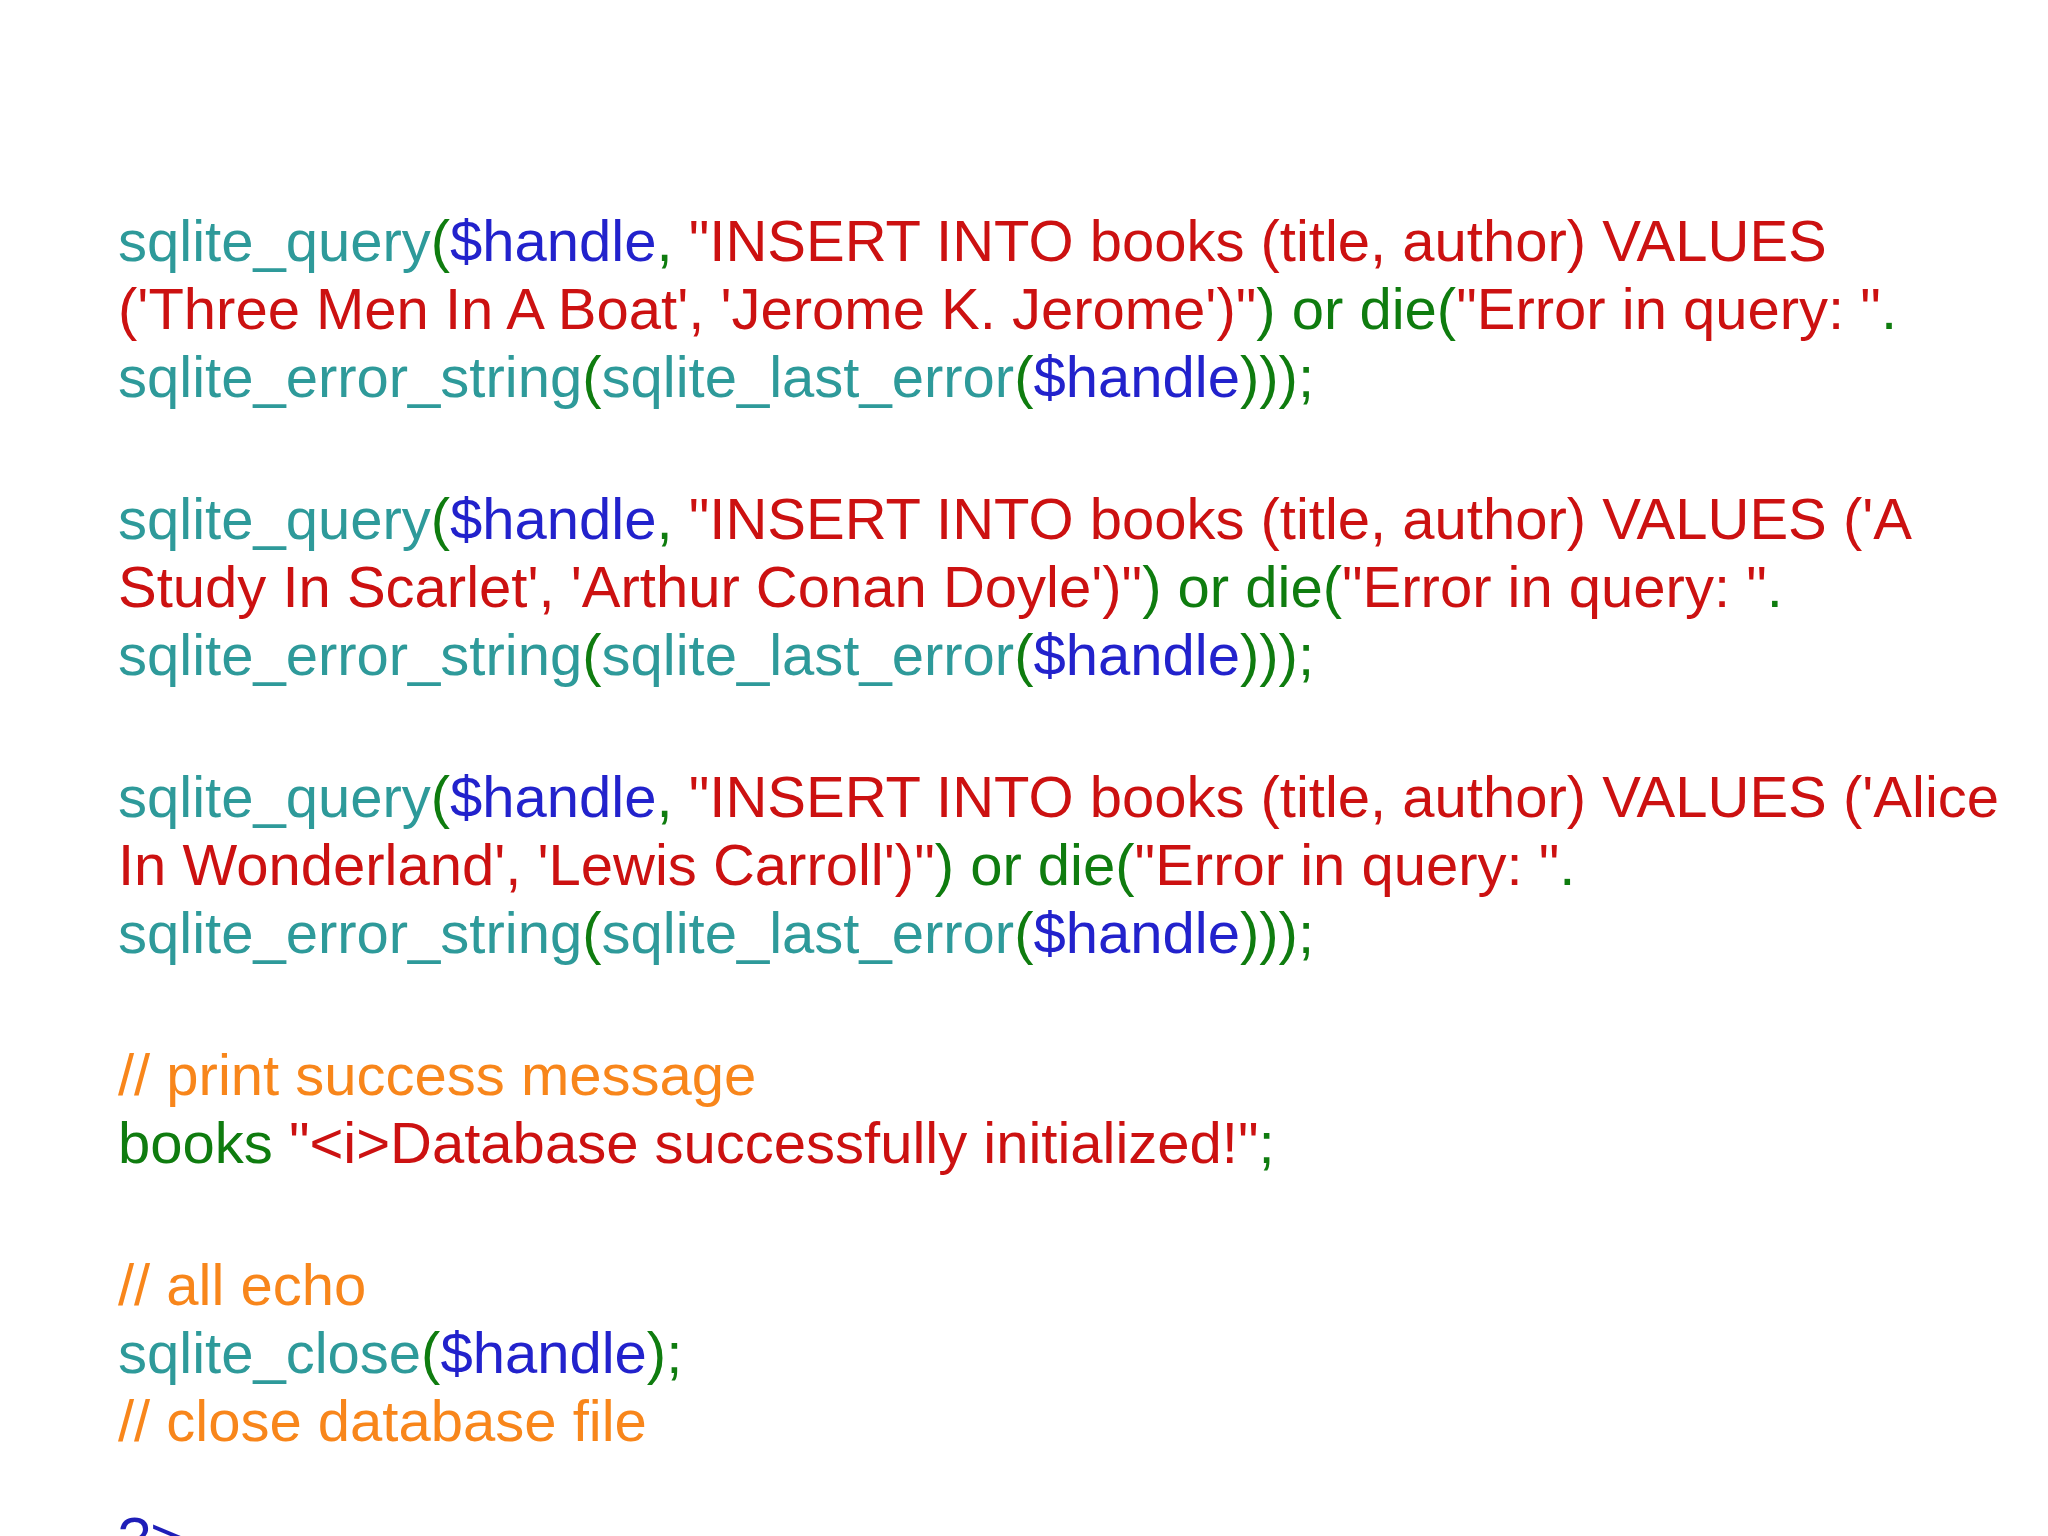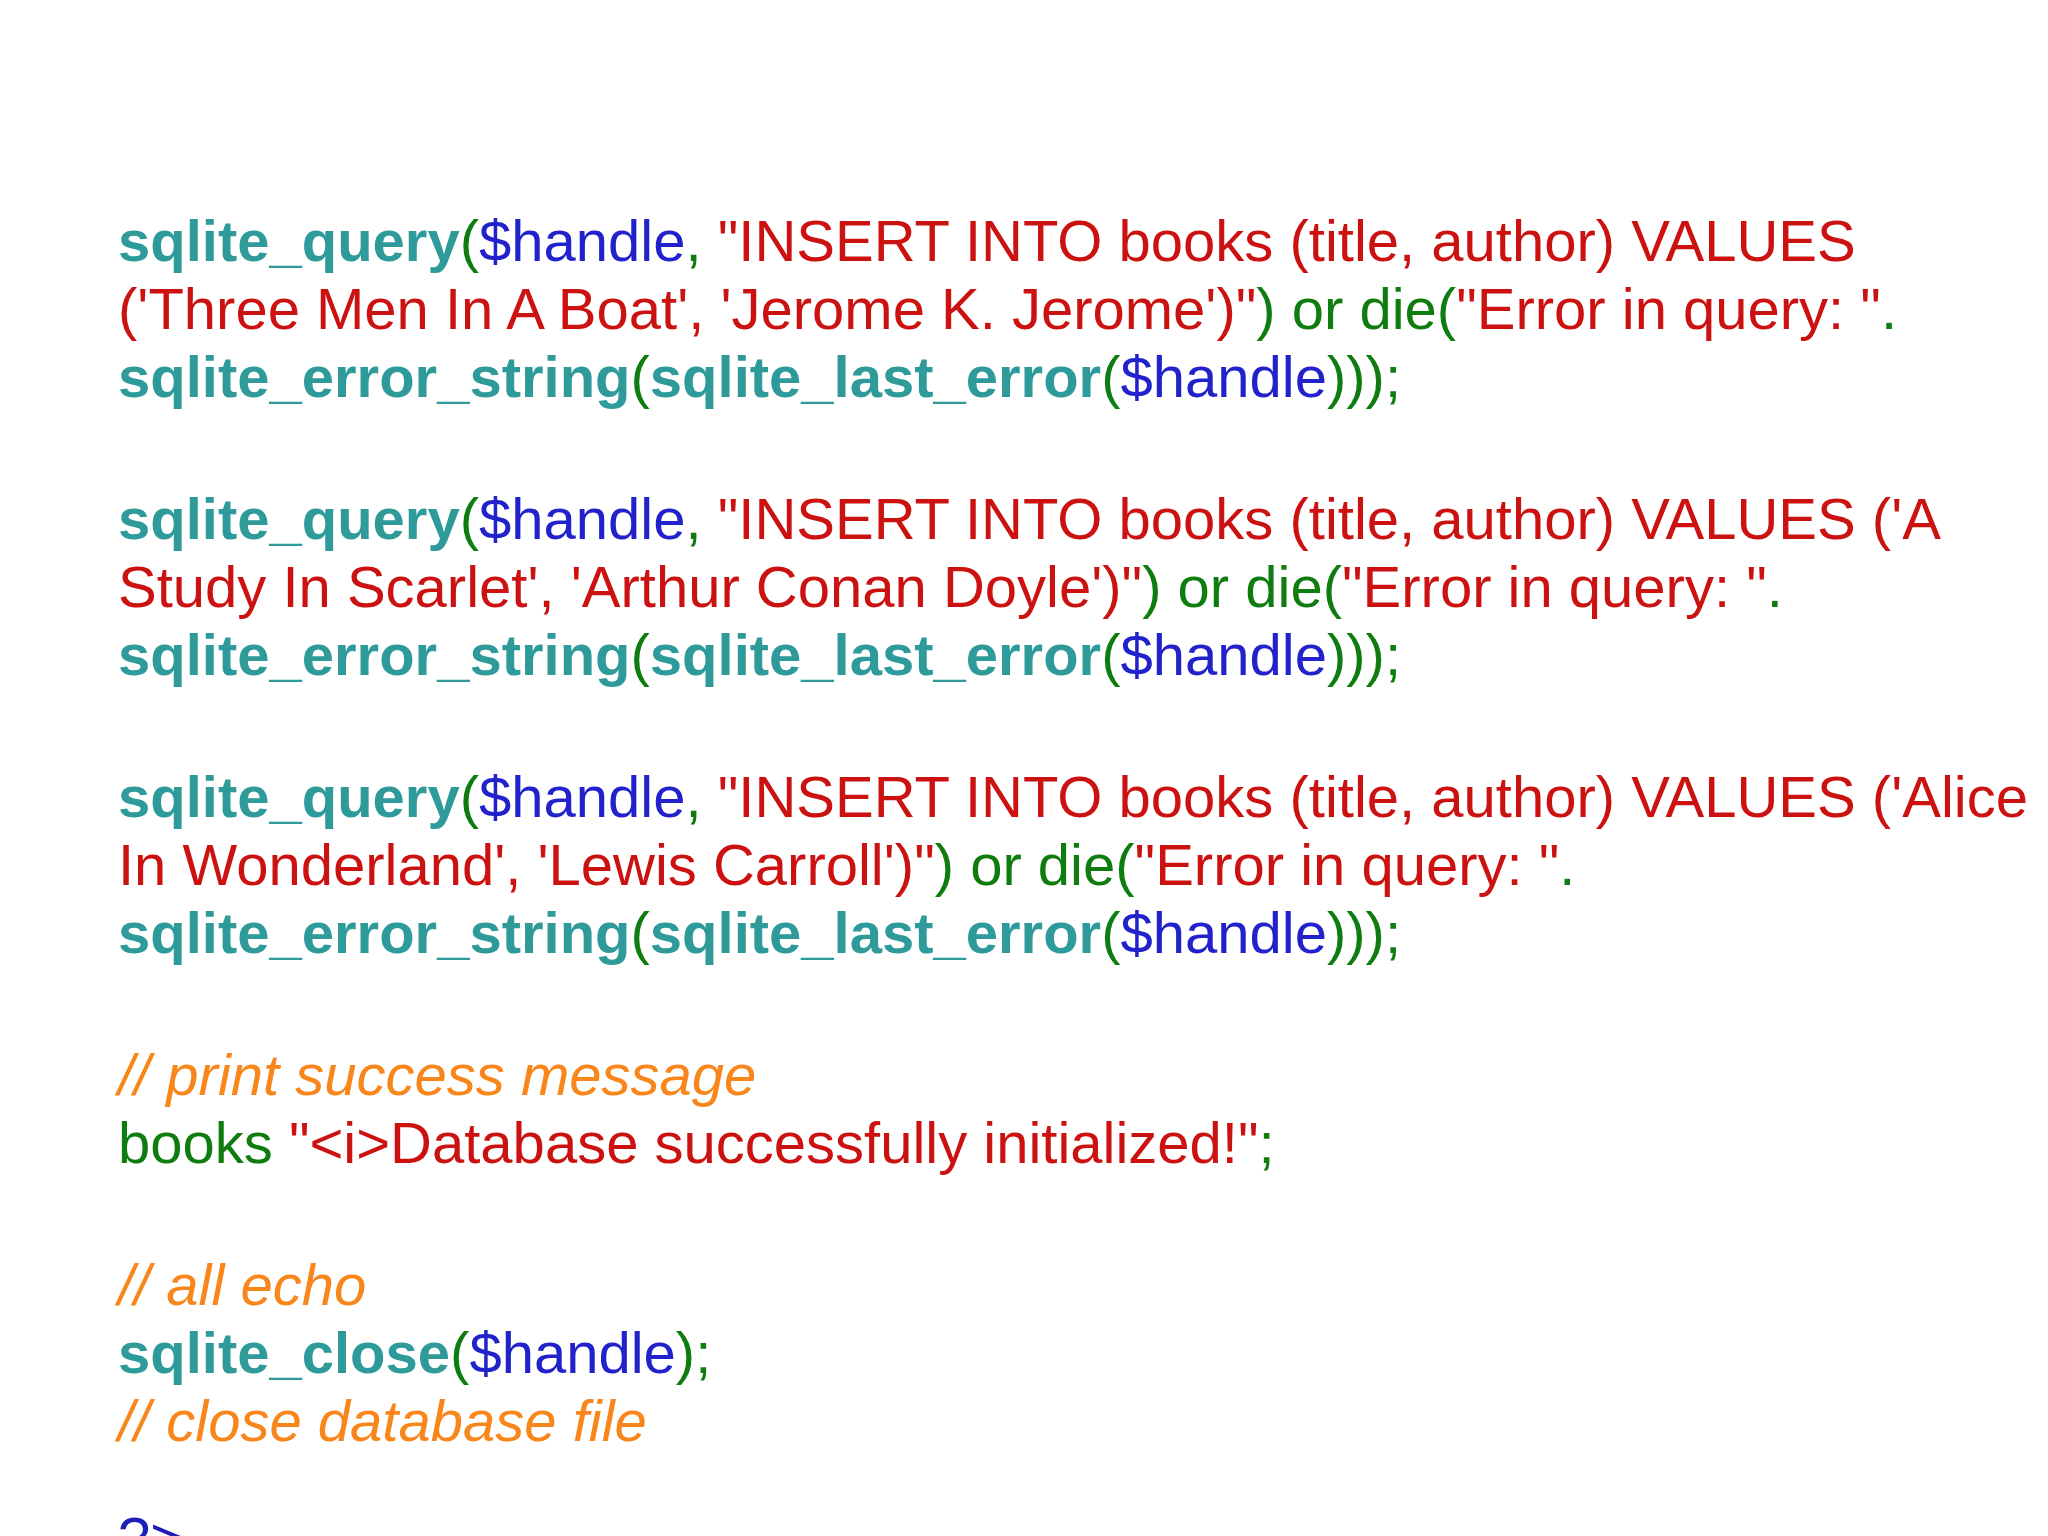--- a/index.html
+++ b/index.html
@@ -21,25 +21,25 @@
   }
   .para {
     margin: 0 0 74px 0;
   }
   .para-final {
     margin-top: -25px;
   }
   .line {
     height: 68px;
   }
-  .tok-function { color: var(--c-function); font-weight: bold; }
+  .tok-function { color: var(--c-function); }
   .tok-keyword  { color: var(--c-keyword); }
   .tok-variable { color: var(--c-variable); }
   .tok-string   { color: var(--c-string); }
-  .tok-comment  { color: var(--c-comment); font-style: italic; }
+  .tok-comment  { color: var(--c-comment); }
   .tok-tag      { color: var(--c-tag); }
 </style>
 </head>
 <body style="background: rgb(255, 255, 255);">
 
 <div class="code-block">
     <div class="para">
       <div class="line"><span class="tok-function">sqlite_query</span><span class="tok-keyword">(</span><span class="tok-variable">$handle</span><span class="tok-keyword">, </span><span class="tok-string">"INSERT INTO books (title, author) VALUES</span></div>
       <div class="line"><span class="tok-string">('Three Men In A Boat', 'Jerome K. Jerome')"</span><span class="tok-keyword">) or die(</span><span class="tok-string">"Error in query: "</span><span class="tok-keyword">.</span></div>
       <div class="line"><span class="tok-function">sqlite_error_string</span><span class="tok-keyword">(</span><span class="tok-function">sqlite_last_error</span><span class="tok-keyword">(</span><span class="tok-variable">$handle</span><span class="tok-keyword">)));</span></div>

